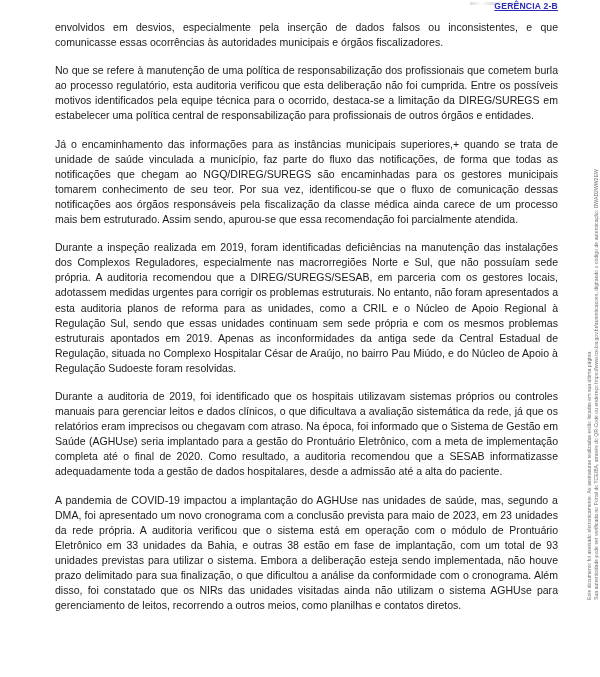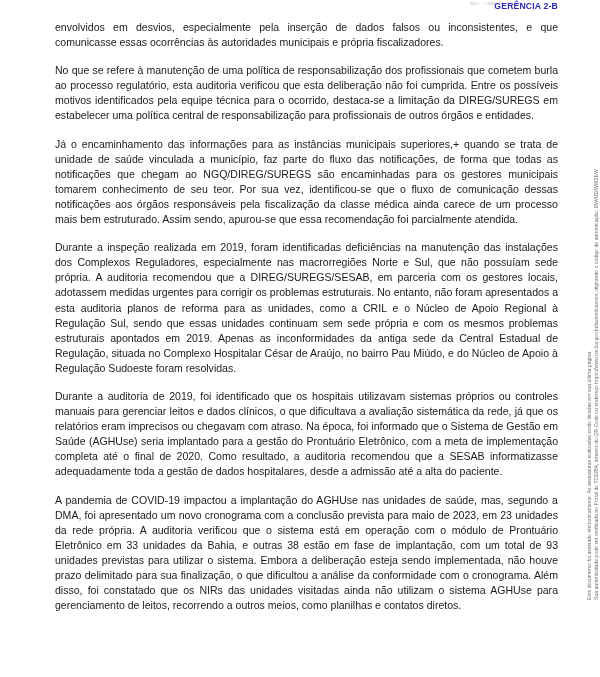--- a/index.html
+++ b/index.html
@@ -32,20 +32,21 @@
   }
   .header-title {
     position: absolute;
     right: 42px;
     top: 1px;
     font-size: 8.6px;
     font-weight: bold;
     letter-spacing: 0.2px;
     color: #2a2ab4;
     white-space: nowrap;
+    text-decoration: underline;
   }
   .header-smudge {
     position: absolute;
     top: 2px;
     left: 470px;
     width: 64px;
     height: 3px;
     background: linear-gradient(90deg,
         rgba(190,190,195,0.55) 0%,
         rgba(255,255,255,0) 18%,
@@ -106,21 +107,21 @@
 <body>
 
 <div class="page">
 
   <div class="header-band">
     <div class="header-smudge"></div>
     <div class="header-title">GERÊNCIA 2-B</div>
   </div>
 
   <div class="body-col">
-    <p class="para">envolvidos em desvios, especialmente pela inserção de dados falsos ou inconsistentes, e que comunicasse essas ocorrências às autoridades municipais e própria fiscalizadores.</p>
+    <p class="para">envolvidos em desvios, especialmente pela inserção de dados falsos ou inconsistentes, e que comunicasse essas ocorrências às autoridades municipais e órgãos fiscalizadores.</p>
     <p class="para">No que se refere à manutenção de uma política de responsabilização dos profissionais que cometem burla ao processo regulatório, esta auditoria verificou que esta deliberação não foi cumprida. Entre os possíveis motivos identificados pela equipe técnica para o ocorrido, destaca-se a limitação da DIREG/SUREGS em estabelecer uma política central de responsabilização para profissionais de outros órgãos e entidades.</p>
     <p class="para">Já o encaminhamento das informações para as instâncias municipais superiores,+ quando se trata de unidade de saúde vinculada a município, faz parte do fluxo das notificações, de forma que todas as notificações que chegam ao NGQ/DIREG/SUREGS são encaminhadas para os gestores municipais tomarem conhecimento de seu teor. Por sua vez, identificou-se que o fluxo de comunicação dessas notificações aos órgãos responsáveis pela fiscalização da classe médica ainda carece de um processo mais bem estruturado. Assim sendo, apurou-se que essa recomendação foi parcialmente atendida.</p>
     <p class="para">Durante a inspeção realizada em 2019, foram identificadas deficiências na manutenção das instalações dos Complexos Reguladores, especialmente nas macrorregiões Norte e Sul, que não possuíam sede própria. A auditoria recomendou que a DIREG/SUREGS/SESAB, em parceria com os gestores locais, adotassem medidas urgentes para corrigir os problemas estruturais. No entanto, não foram apresentados a esta auditoria planos de reforma para as unidades, como a CRIL e o Núcleo de Apoio Regional à Regulação Sul, sendo que essas unidades continuam sem sede própria e com os mesmos problemas estruturais apontados em 2019. Apenas as inconformidades da antiga sede da Central Estadual de Regulação, situada no Complexo Hospitalar César de Araújo, no bairro Pau Miúdo, e do Núcleo de Apoio à Regulação Sudoeste foram resolvidas.</p>
     <p class="para">Durante a auditoria de 2019, foi identificado que os hospitais utilizavam sistemas próprios ou controles manuais para gerenciar leitos e dados clínicos, o que dificultava a avaliação sistemática da rede, já que os relatórios eram imprecisos ou chegavam com atraso. Na época, foi informado que o Sistema de Gestão em Saúde (AGHUse) seria implantado para a gestão do Prontuário Eletrônico, com a meta de implementação completa até o final de 2020. Como resultado, a auditoria recomendou que a SESAB informatizasse adequadamente toda a gestão de dados hospitalares, desde a admissão até a alta do paciente.</p>
     <p class="para">A pandemia de COVID-19 impactou a implantação do AGHUse nas unidades de saúde, mas, segundo a DMA, foi apresentado um novo cronograma com a conclusão prevista para maio de 2023, em 23 unidades da rede própria. A auditoria verificou que o sistema está em operação com o módulo de Prontuário Eletrônico em 33 unidades da Bahia, e outras 38 estão em fase de implantação, com um total de 93 unidades previstas para utilizar o sistema. Embora a deliberação esteja sendo implementada, não houve prazo delimitado para sua finalização, o que dificultou a análise da conformidade com o cronograma. Além disso, foi constatado que os NIRs das unidades visitadas ainda não utilizam o sistema AGHUse para gerenciamento de leitos, recorrendo a outros meios, como planilhas e contatos diretos.</p>
   </div>
 
   <div class="side-stamp">
     <div class="vert vert-line1">Este documento foi assinado eletronicamente. As assinaturas realizadas estão listadas em sua última página.</div>
     <div class="vert vert-line2">Sua autenticidade pode ser verificada no Portal do TCE/BA, através do QR-Code ou endereço https://www.tce.ba.gov.br/autenticacoes, digitando o código de autenticação: DWAD2WW2EW</div>

